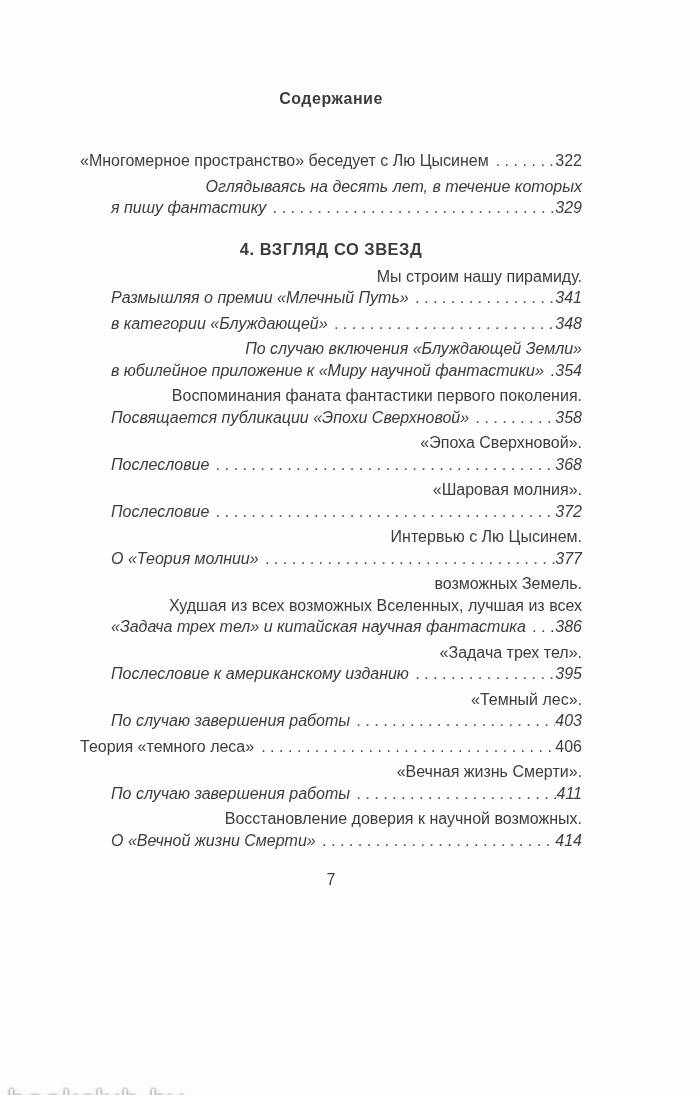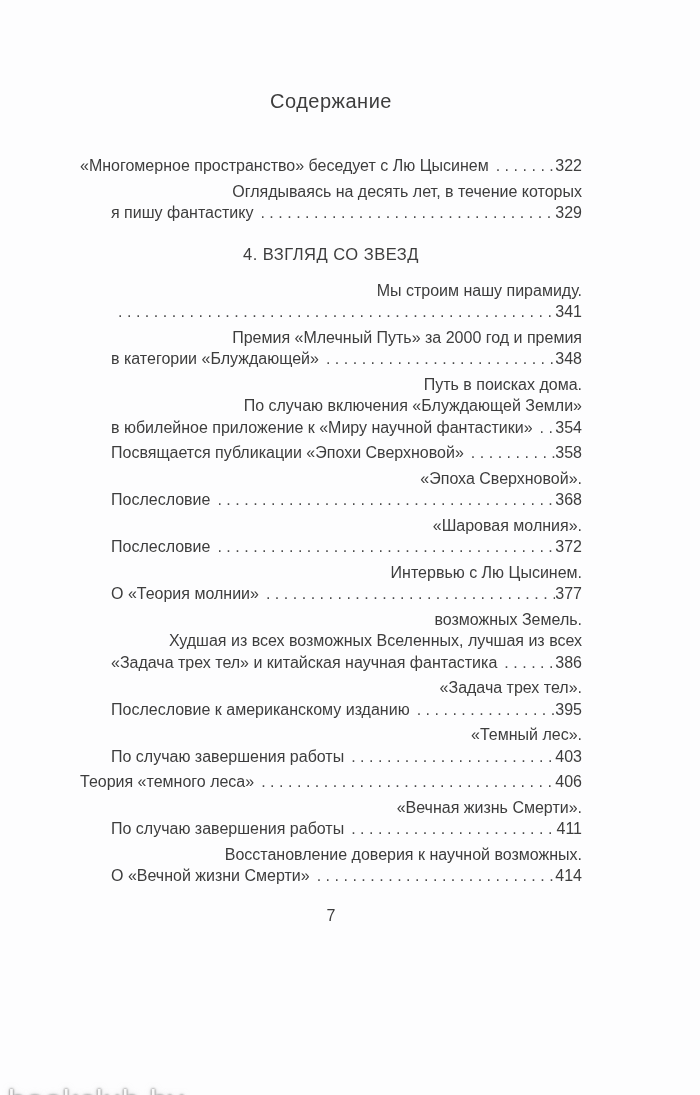--- a/index.html
+++ b/index.html
@@ -17,42 +17,42 @@
   }
   .page-content {
     position: relative;
     width: 502px;
     margin-left: 80px;
     padding-top: 90px;
     font-size: 16px;
   }
   .toc-title {
     text-align: center;
-    font-size: 20px;
+    font-size: 16px;
     letter-spacing: 0.5px;
     margin: 0 0 42px 0;
-    font-weight: normal;
+    font-weight: bold;
   }
   .section-heading {
     text-align: center;
     font-size: 16.5px;
     letter-spacing: 0.5px;
-    margin: 21px 0 16px 0;
-    font-weight: normal;
+    margin: 21px 0 7px 0;
+    font-weight: bold;
   }
   .entry { margin-bottom: 4px; }
   .line {
     display: flex;
     align-items: baseline;
     line-height: 21.5px;
     white-space: nowrap;
     justify-content: flex-end;
   }
   .line.indent { padding-left: 31px; }
-  .line.italic { }
+  .line.italic { font-style: italic; }
   .line-text { flex: 0 0 auto; }
   .dots {
     flex: 1 1 auto;
     overflow: hidden;
     white-space: nowrap;
     letter-spacing: 4.5px;
     padding-left: 7px;
     color: #4a4a4a;
     min-width: 0;
   }
@@ -107,48 +107,46 @@
     </div>
 
   <h2 class="section-heading">4. ВЗГЛЯД СО ЗВЕЗД</h2>
 
   <div id="toc-after">
       <div class="entry">
         <div class="line">
           <span class="line-text">Мы строим нашу пирамиду.</span>
         </div>
         <div class="line indent italic">
+          <span class="line-text">Размышляя о премии «Млечный Путь»</span>
           <span class="dots">........................................................................................................................</span>
           <span class="pagenum">341</span>
         </div>
       </div>
       <div class="entry">
         <div class="line indent italic">
-          <span class="line-text">Премия «Млечный Путь» за 2000 год и премия</span>
-        </div>
-        <div class="line indent italic">
           <span class="line-text">в категории «Блуждающей»</span>
           <span class="dots">........................................................................................................................</span>
           <span class="pagenum">348</span>
         </div>
       </div>
       <div class="entry">
-        <div class="line">
-          <span class="line-text">Путь в поисках дома.</span>
-        </div>
         <div class="line indent italic">
           <span class="line-text">По случаю включения «Блуждающей Земли»</span>
         </div>
         <div class="line indent italic">
           <span class="line-text">в юбилейное приложение к «Миру научной фантастики»</span>
           <span class="dots">........................................................................................................................</span>
           <span class="pagenum">354</span>
         </div>
       </div>
       <div class="entry">
+        <div class="line">
+          <span class="line-text">Воспоминания фаната фантастики первого поколения.</span>
+        </div>
         <div class="line indent italic">
           <span class="line-text">Посвящается публикации «Эпохи Сверхновой»</span>
           <span class="dots">........................................................................................................................</span>
           <span class="pagenum">358</span>
         </div>
       </div>
       <div class="entry">
         <div class="line">
           <span class="line-text">«Эпоха Сверхновой».</span>
         </div>

